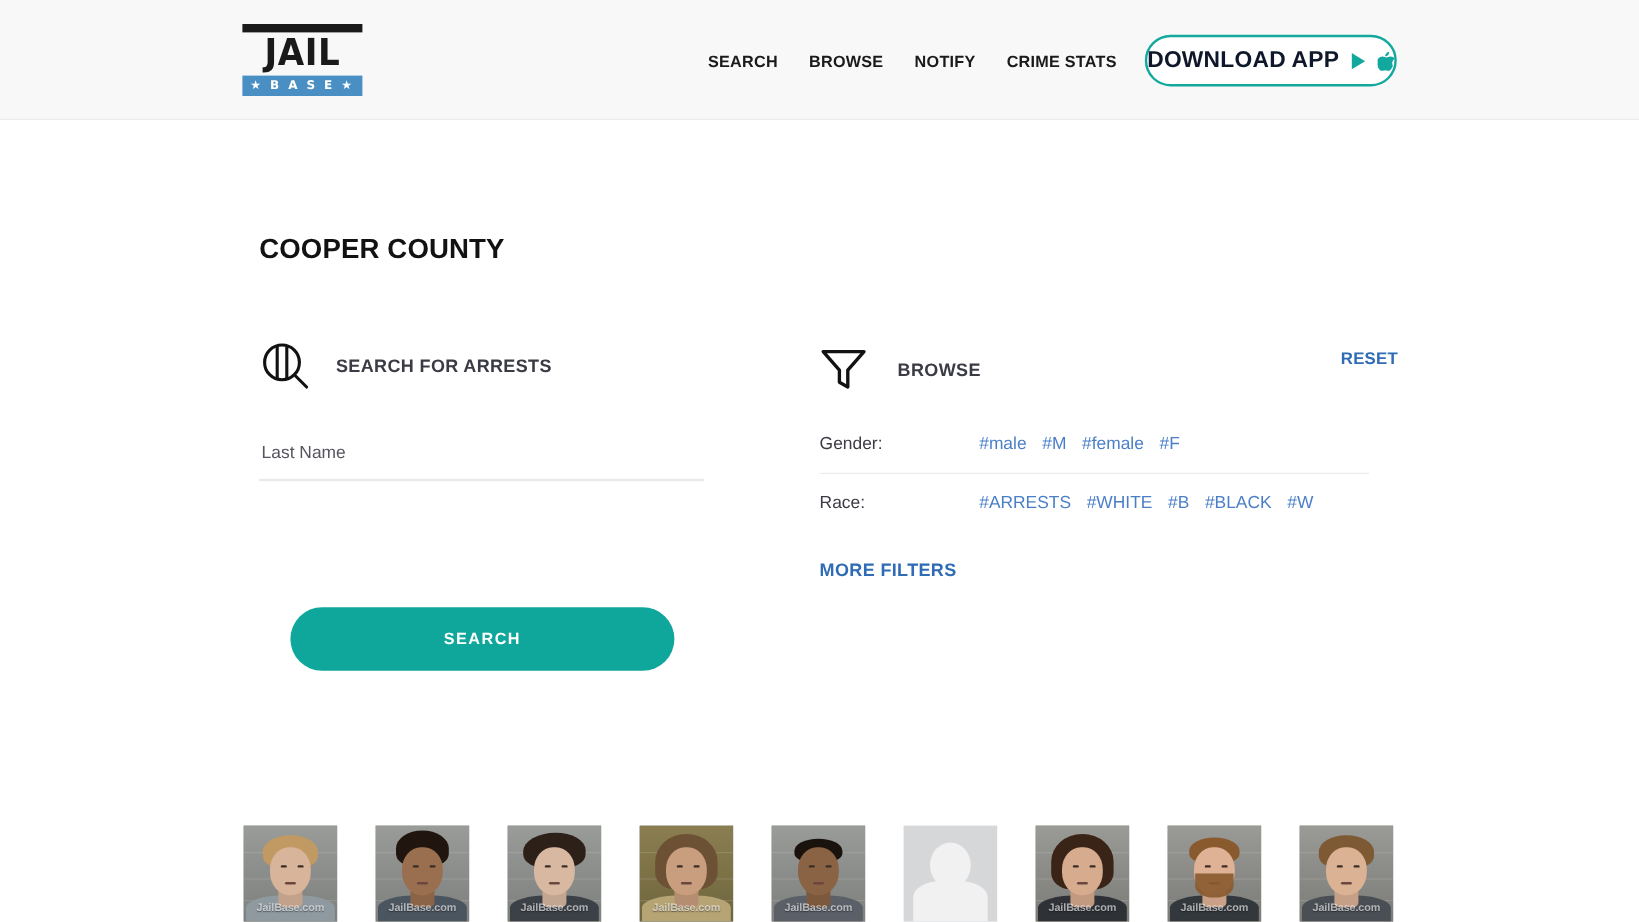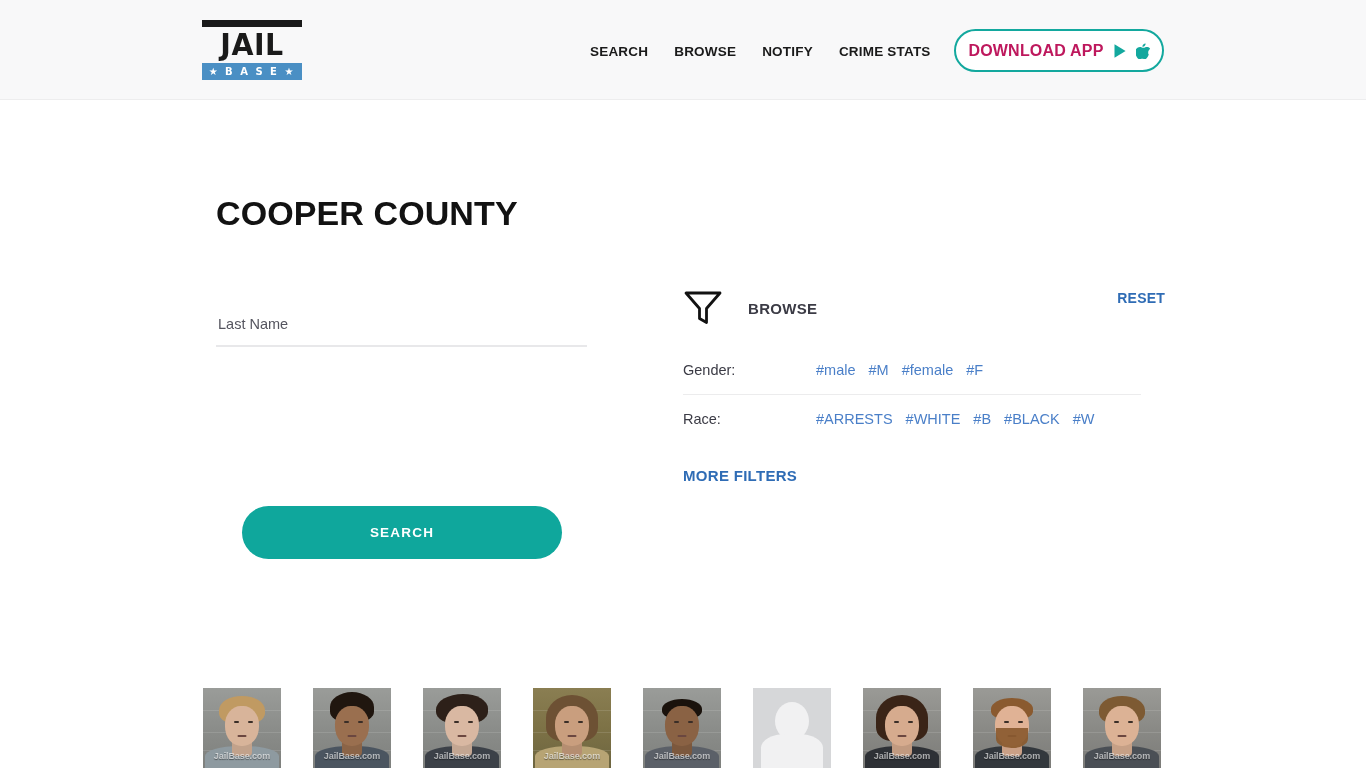--- a/index.html
+++ b/index.html
@@ -67,31 +67,31 @@
     position: absolute; left: 954px; top: 29px;
     width: 210px; height: 43px;
     border: 2px solid #13a89e;
     border-radius: 22px;
     background: #ffffff;
     display: flex; align-items: center; justify-content: center;
     gap: 9px;
     cursor: pointer;
   }
   .download-btn-label {
-    font-size: 16px; font-weight: 700;
+    font-size: 19px; font-weight: 700;
     letter-spacing: 0.2px;
-    color: #be185d;
+    color: #0f172a;
     white-space: nowrap;
   }
   .store-icons { display: flex; align-items: center; gap: 8px; }
 
   
   .page-title {
     position: absolute; left: 216px; top: 194px;
-    font-size: 34px; font-weight: 700;
+    font-size: 23px; font-weight: 700;
     letter-spacing: 0.1px;
     color: #121212;
     white-space: nowrap;
   }
 
   
   .search-panel { position: absolute; left: 216px; top: 278px; width: 372px; }
   .panel-head { display: flex; align-items: center; height: 54px; }
   .search-icon-wrap { width: 44px; height: 44px; flex: 0 0 44px; }
   .panel-head-title {
@@ -276,20 +276,31 @@
       </svg>
     </span>
   </div>
 
 </header>
 
 <h1 class="page-title">COOPER COUNTY</h1>
 
 <section class="search-panel">
 
+  <div class="panel-head">
+    <span class="search-icon-wrap">
+      <svg width="44" height="44" viewBox="0 0 44 44">
+        <circle cx="19" cy="19" r="14.5" fill="none" stroke="#121212" stroke-width="2.6"></circle>
+        <line x1="15" y1="5.8" x2="15" y2="32.2" stroke="#121212" stroke-width="2.6"></line>
+        <line x1="23" y1="5.8" x2="23" y2="32.2" stroke="#121212" stroke-width="2.6"></line>
+        <line x1="29.5" y1="29.5" x2="39.5" y2="39.5" stroke="#121212" stroke-width="2.6" stroke-linecap="round"></line>
+      </svg>
+    </span>
+    <span class="panel-head-title">SEARCH FOR ARRESTS</span>
+  </div>
 
 
   <div class="field">
     <input type="text" placeholder="Last Name" style="">
   </div>
 
   <button class="search-submit">SEARCH</button>
 
 </section>
 

